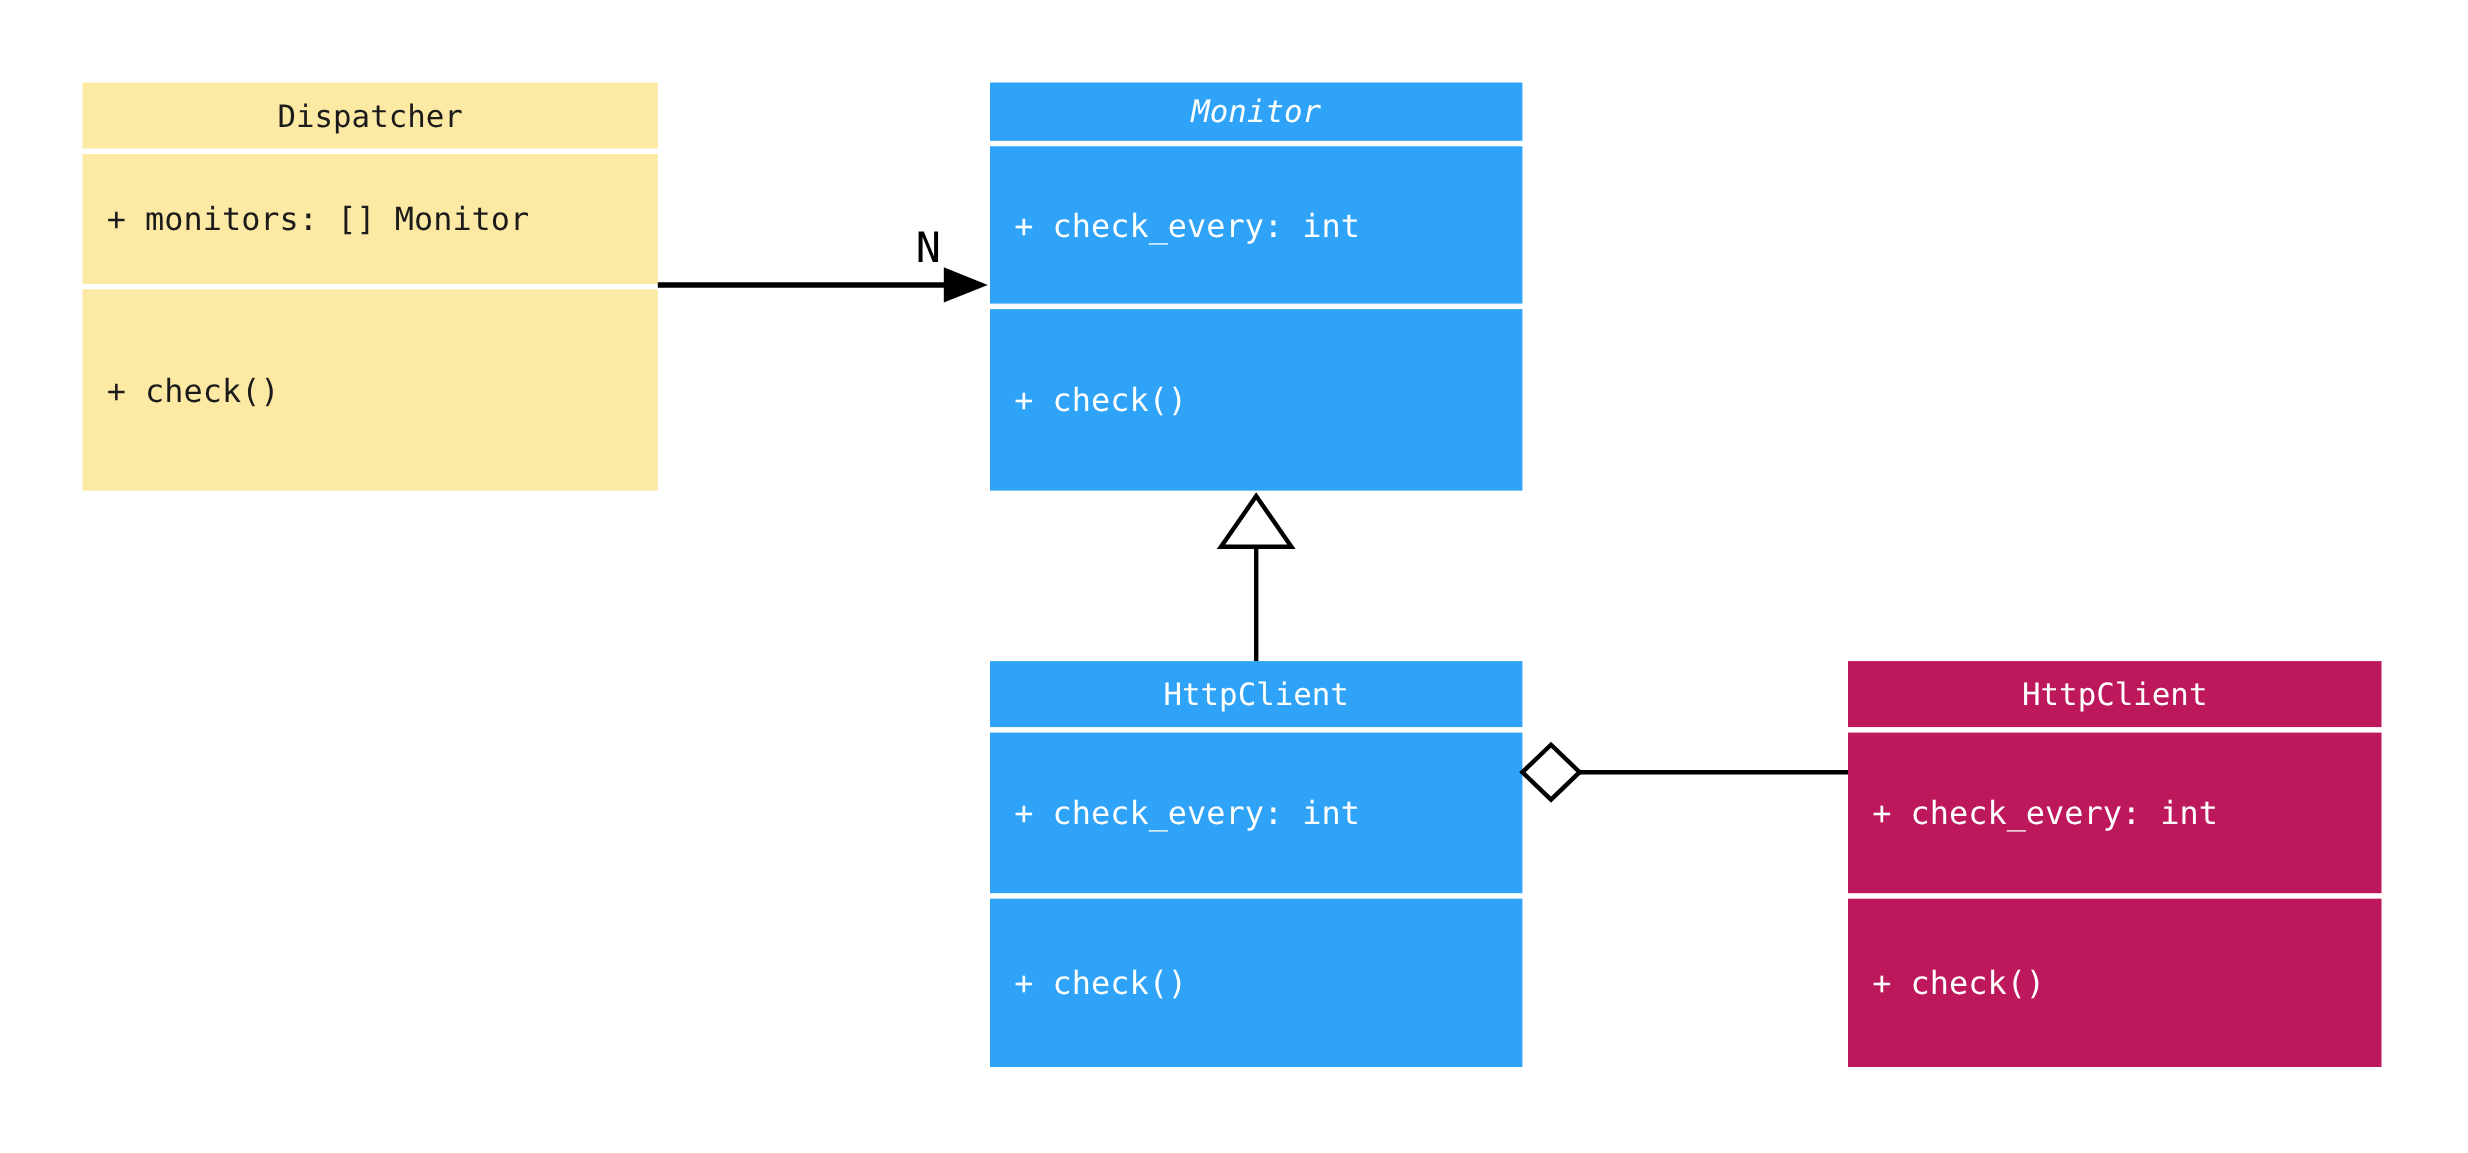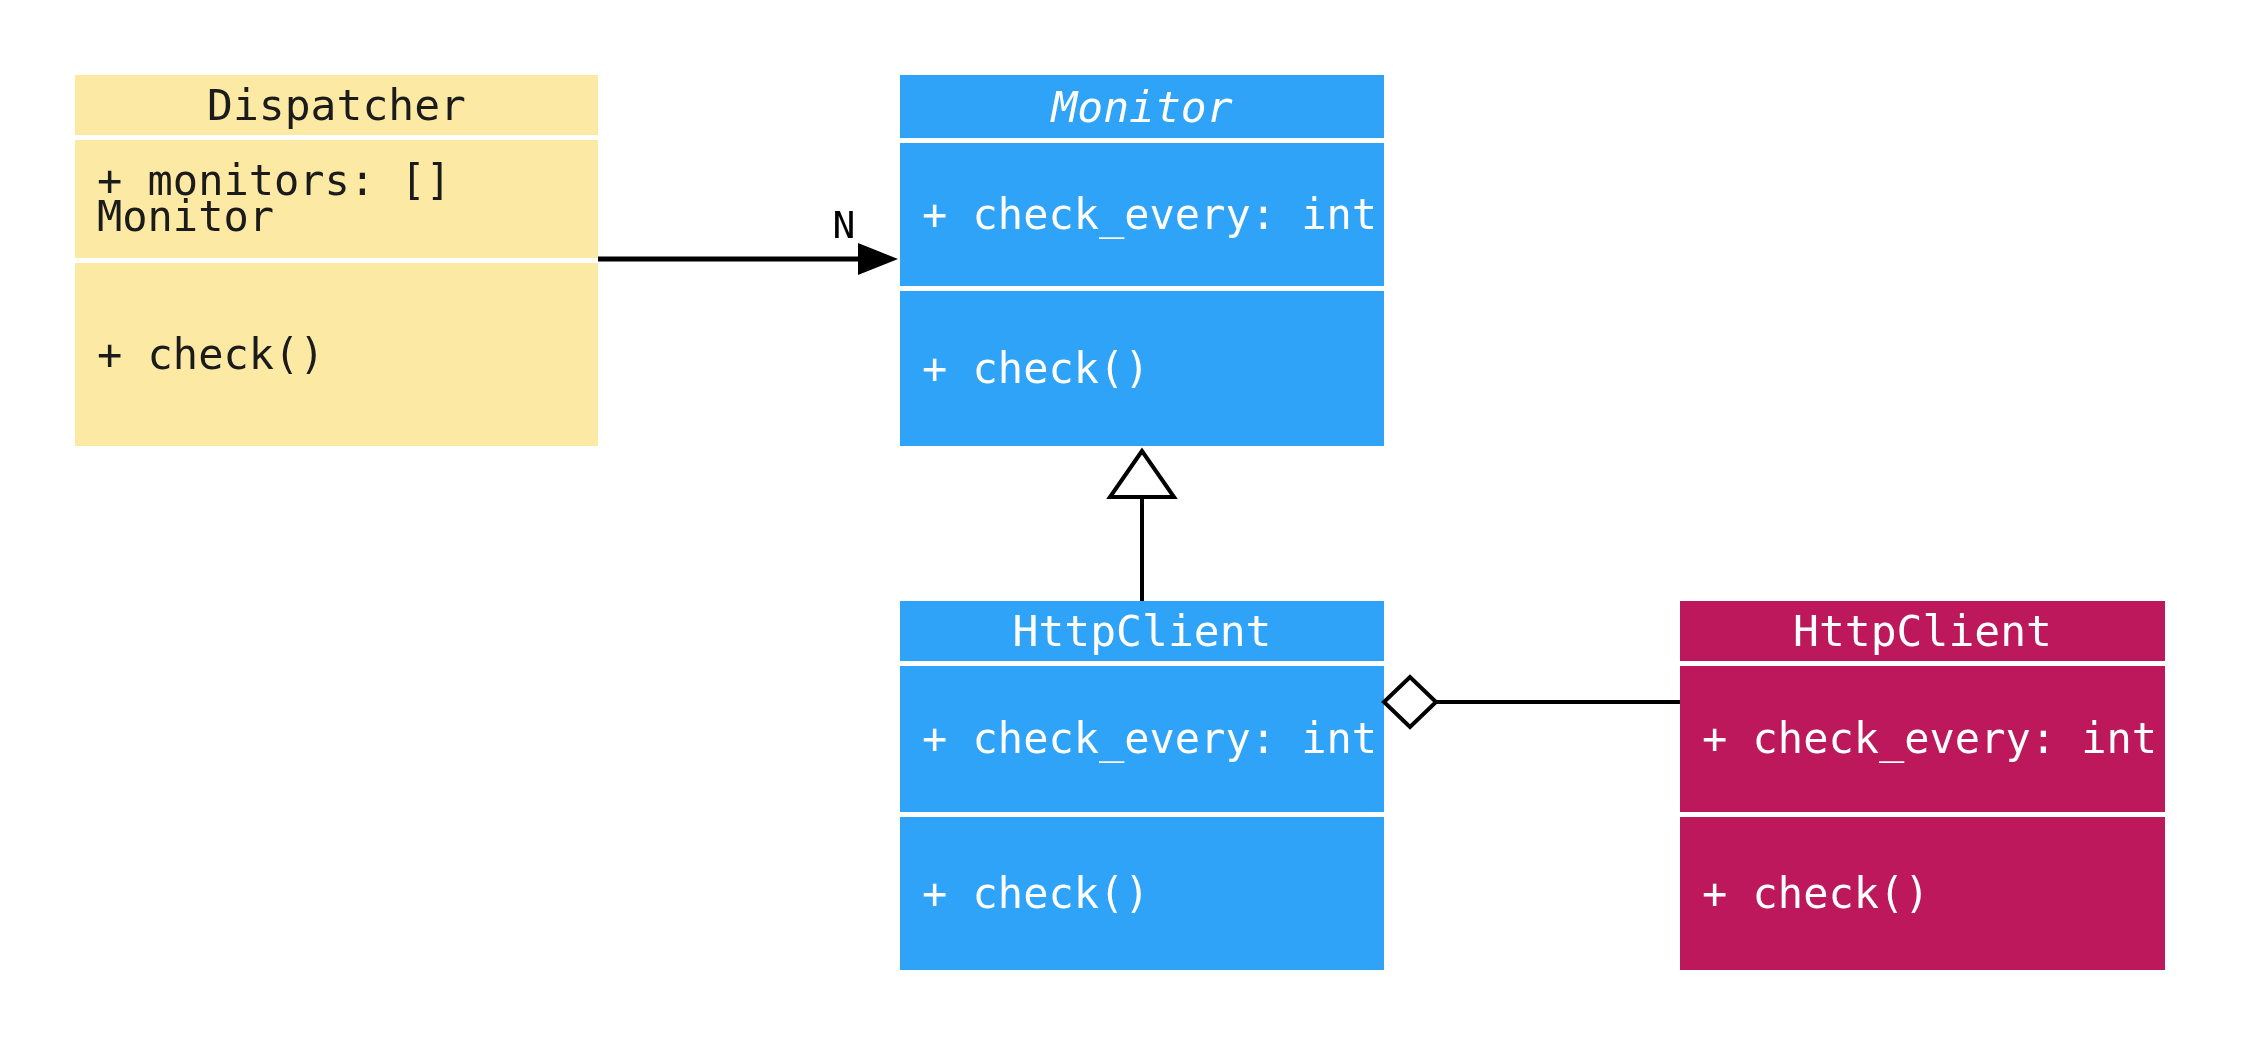--- a/index.html
+++ b/index.html
@@ -22,25 +22,25 @@
     row-gap: 5px; 
   }
   .comp {
     box-sizing: border-box;
     display: flex;
     flex-direction: column;
     justify-content: center;
   }
   .comp.title {
     align-items: center;
-    font-size: 43px;
+    font-size: 28px;
   }
   .comp.body {
     padding-left: 22px;
-    font-size: 42px;
+    font-size: 29px;
     line-height: 36px;
   }
   .abstract-title { font-style: italic; }
   .c-yellow { background: #FCE9A4; color: #1b1b1b; }
   .c-blue   { background: #2FA3F7; color: #ffffff; }
   .c-green  { background: #be185d; color: #ffffff; }
   .connector-layer {
     position: absolute;
     left: 0; top: 0;
     width: 2244px;
@@ -66,21 +66,21 @@
     <div class="comp title c-yellow" style="height:60px">Dispatcher</div>
     <div class="comp body c-yellow" style="height:118px">
       <div>+ monitors: [] Monitor</div>
     </div>
     <div class="comp body c-yellow" style="flex:1">
       <div>+ check()</div>
     </div>
   </div>
 
   <div class="class-box" style="left:900px; top:75px; width:484px; height:371px">
-    <div class="comp title c-blue abstract-title" style="height:63px">Monitor</div>
+    <div class="comp title c-blue abstract-title" style="height:53px">Monitor</div>
     <div class="comp body c-blue" style="height:143px">
       <div>+ check_every: int</div>
     </div>
     <div class="comp body c-blue" style="flex:1">
       <div>+ check()</div>
     </div>
   </div>
 
   <div class="class-box" style="left:900px; top:601px; width:484px; height:369px">
     <div class="comp title c-blue" style="height:60px">HttpClient</div>

